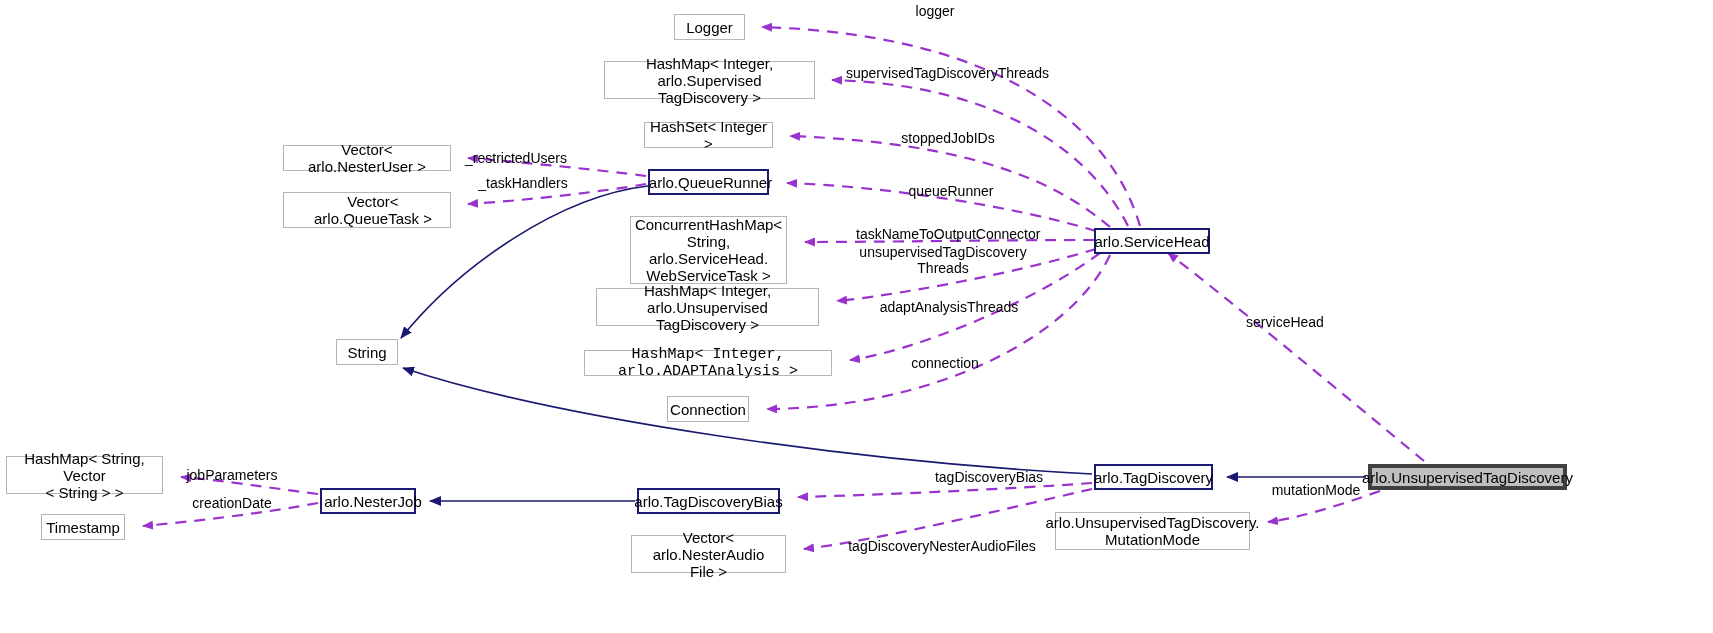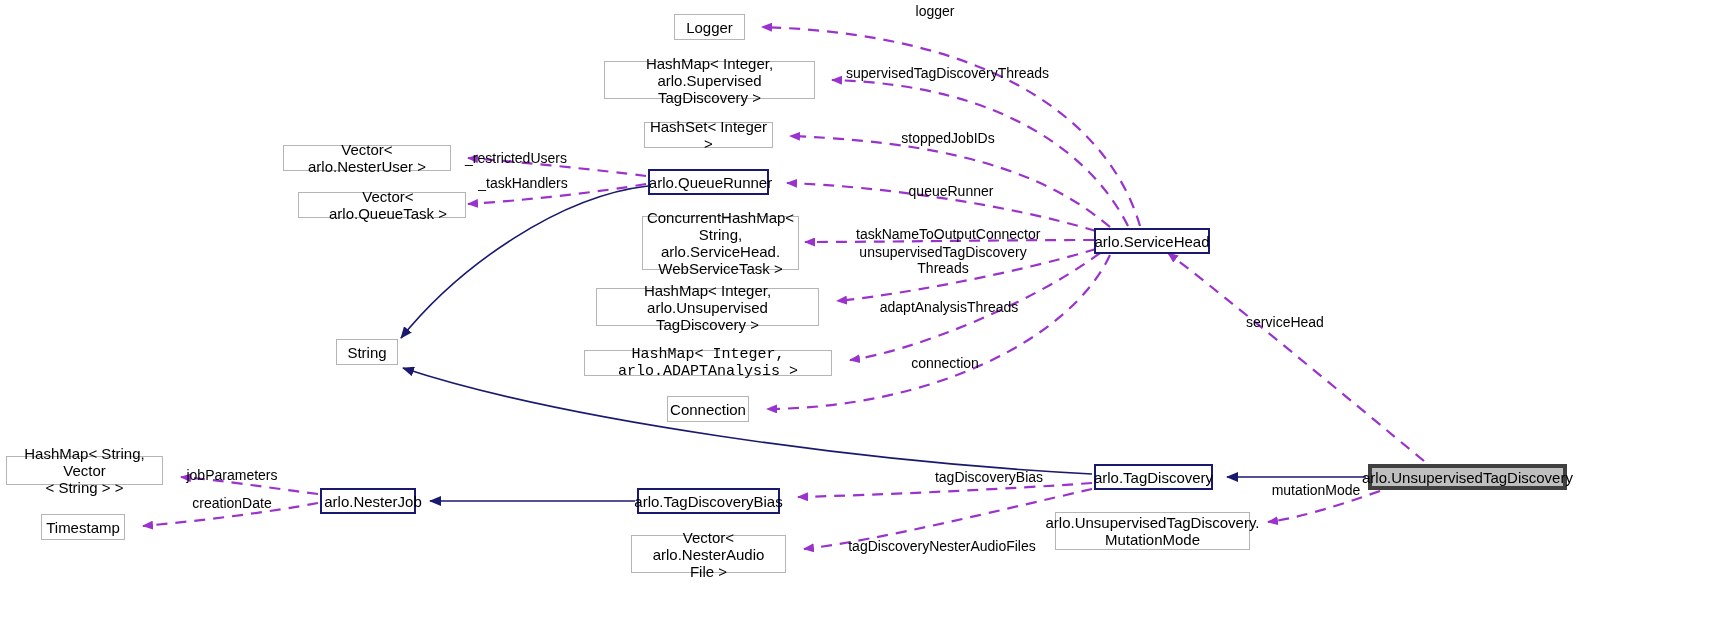--- a/index.html
+++ b/index.html
@@ -122,38 +122,38 @@
 
   <div class="node" style="left:604px;top:61px;width:211px;height:38px;">HashMap&lt; Integer, arlo.Supervised
 TagDiscovery &gt;</div>
 
   <div class="node" style="left:644px;top:122px;width:129px;height:26px;">HashSet&lt; Integer &gt;</div>
 
   <div class="node" style="left:283px;top:145px;width:168px;height:26px;">Vector&lt; arlo.NesterUser &gt;</div>
 
   <div class="node bold" style="left:648px;top:169px;width:121px;height:26px;padding-left:8px;">arlo.QueueRunner</div>
 
-  <div class="node" style="left:298px;top:192px;width:168px;height:26px;padding-left:16px;">Vector&lt; arlo.QueueTask &gt;</div>
-
-  <div class="node" style="left:630px;top:216px;width:157px;height:54px;margin-left:12px;">ConcurrentHashMap&lt;
+  <div class="node" style="left:283px;top:192px;width:168px;height:36px;padding-left:16px;">Vector&lt; arlo.QueueTask &gt;</div>
+
+  <div class="node" style="left:630px;top:216px;width:157px;height:68px;">ConcurrentHashMap&lt;
 String, arlo.ServiceHead.
 WebServiceTask &gt;</div>
 
   <div class="node bold" style="left:1094px;top:228px;width:116px;height:26px;">arlo.ServiceHead</div>
 
   <div class="node" style="left:596px;top:288px;width:223px;height:38px;">HashMap&lt; Integer, arlo.Unsupervised
 TagDiscovery &gt;</div>
 
   <div class="node" style="left:584px;top:350px;width:248px;height:26px;font-family:Liberation Mono, monospace;">HashMap&lt; Integer, arlo.ADAPTAnalysis &gt;</div>
 
   <div class="node" style="left:336px;top:339px;width:62px;height:26px;">String</div>
 
   <div class="node" style="left:667px;top:396px;width:82px;height:26px;">Connection</div>
 
-  <div class="node" style="left:6px;top:456px;width:157px;height:29px;">HashMap&lt; String, Vector
+  <div class="node" style="left:6px;top:456px;width:157px;height:38px;">HashMap&lt; String, Vector
 &lt; String &gt; &gt;</div>
 
   <div class="node bold" style="left:1094px;top:464px;width:119px;height:26px;">arlo.TagDiscovery</div>
 
   <div class="node current" style="left:1368px;top:464px;width:199px;height:26px;">arlo.UnsupervisedTagDiscovery</div>
 
   <div class="node bold" style="left:320px;top:488px;width:96px;height:26px;padding-left:14px;">arlo.NesterJob</div>
 
   <div class="node bold" style="left:637px;top:488px;width:143px;height:26px;">arlo.TagDiscoveryBias</div>
 

